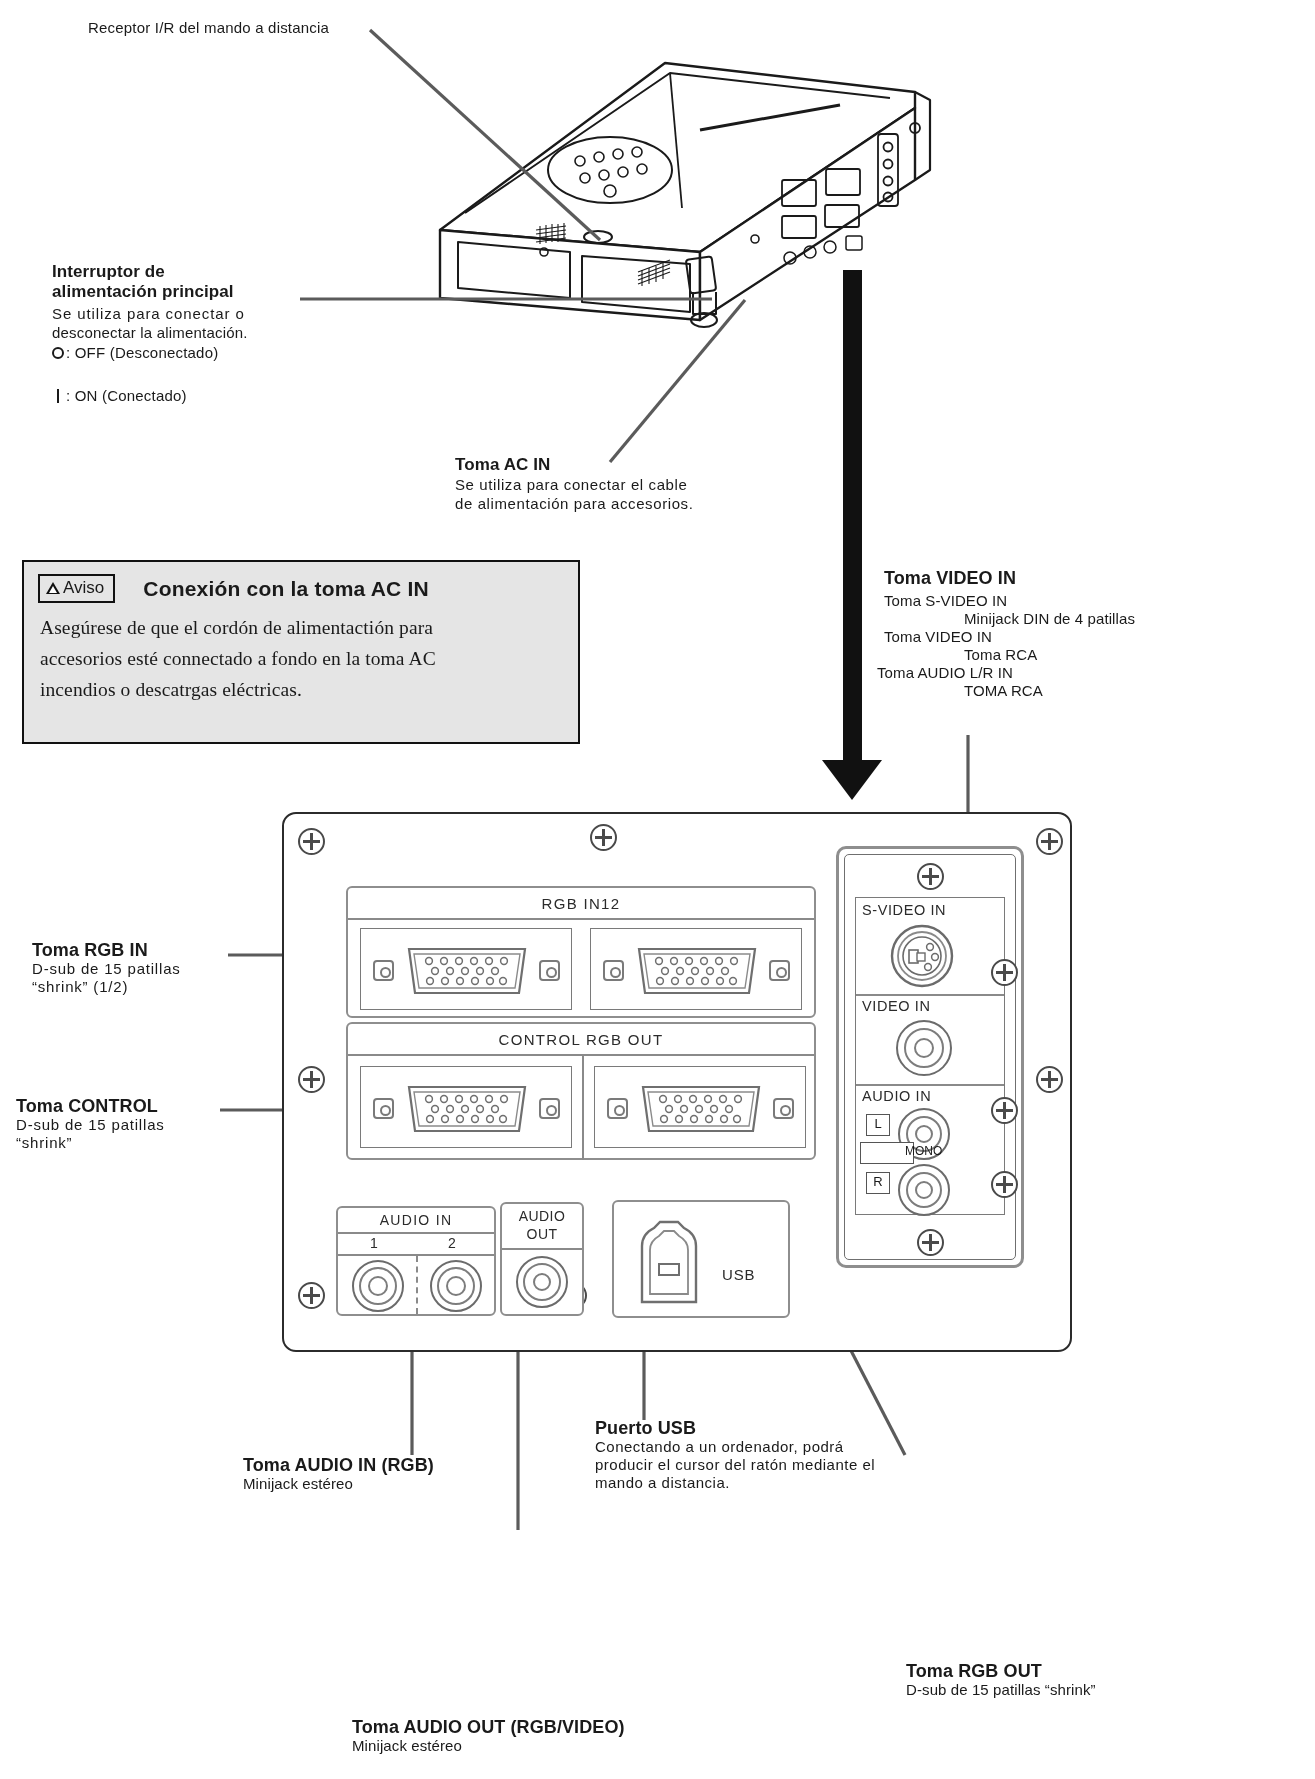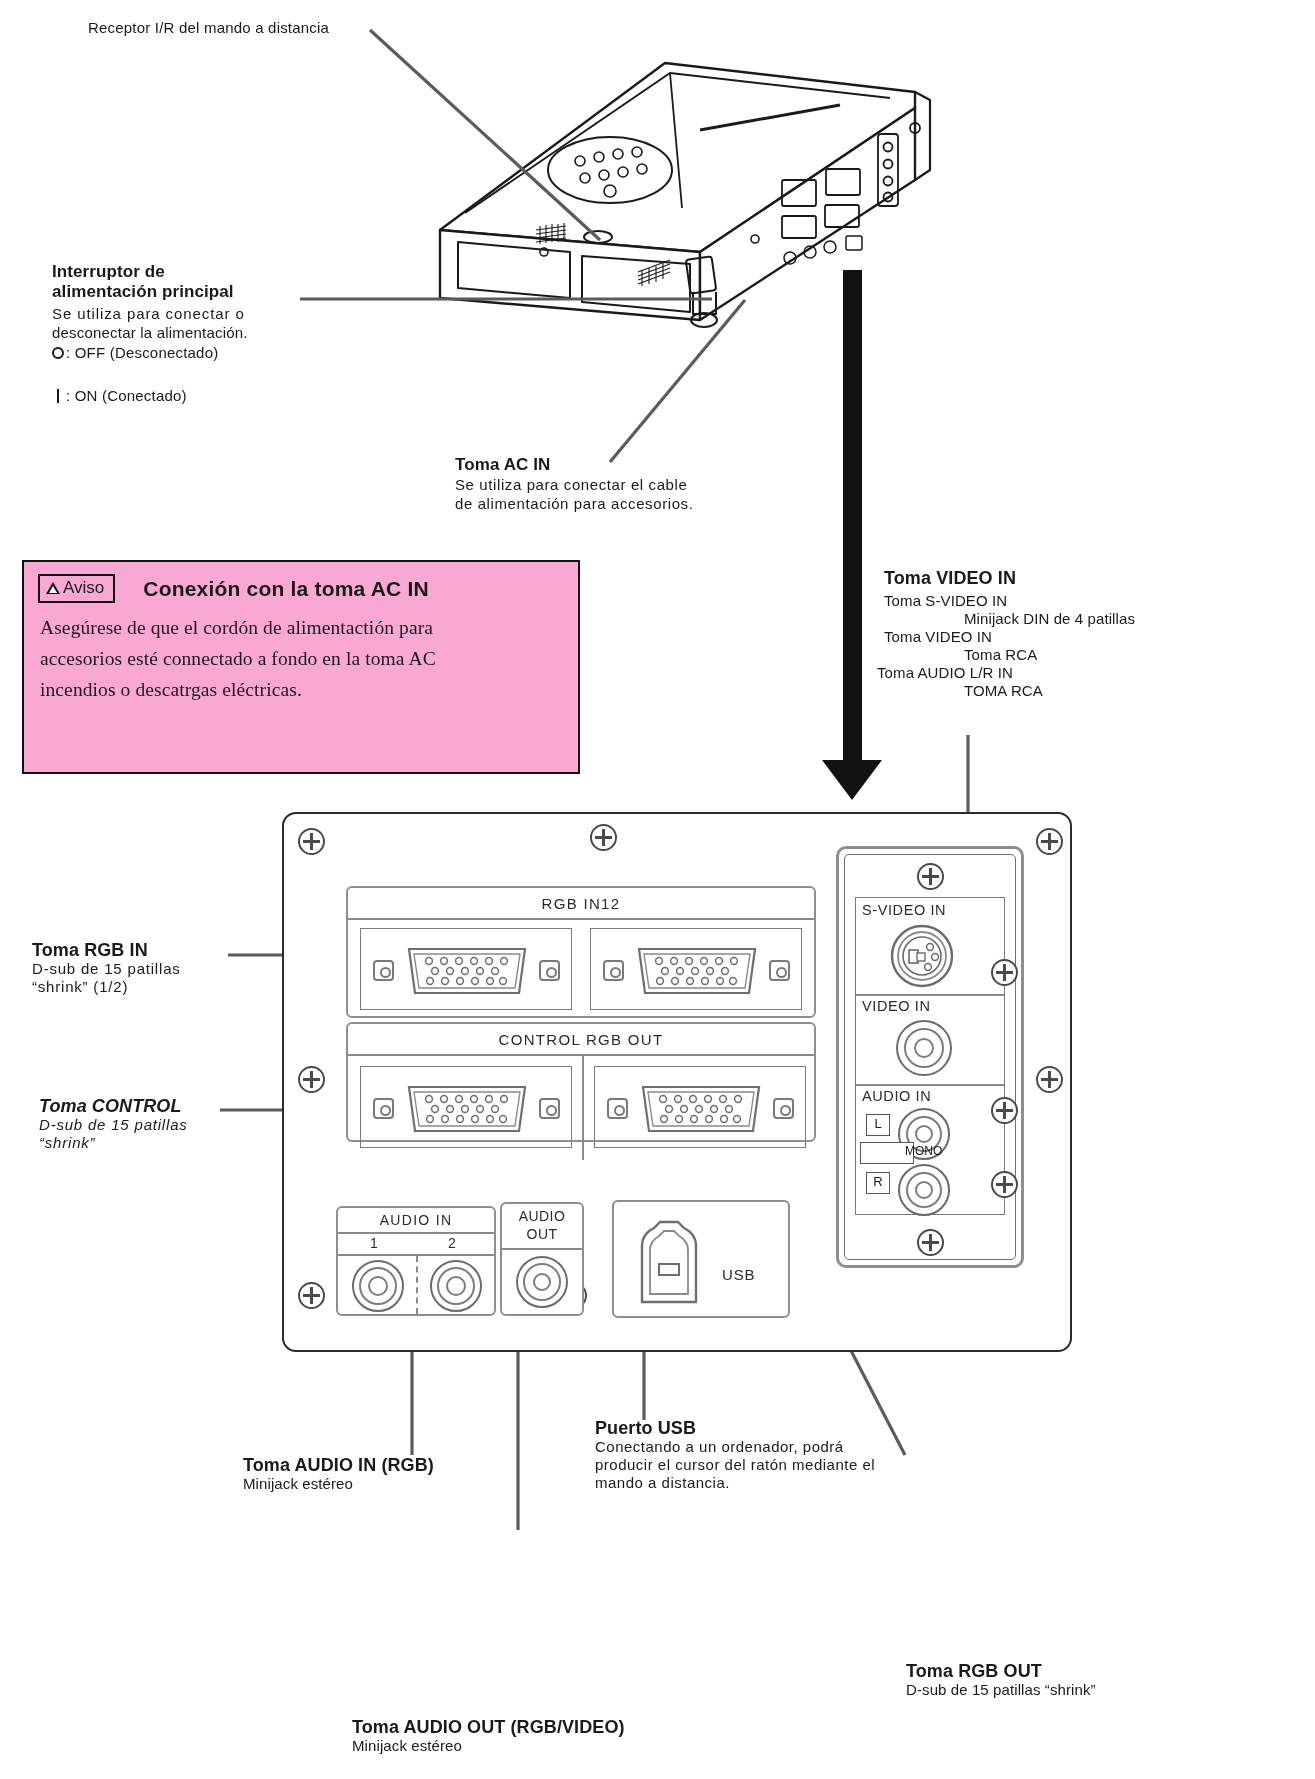--- a/index.html
+++ b/index.html
@@ -7,22 +7,22 @@
     width:1315px;height:1779px;position:relative;overflow:hidden;
     font-family:"Liberation Sans", sans-serif;color:#1a1a1a;
   }
   .abs{position:absolute;}
   
   .lbl-h{font-weight:bold;font-size:17px;line-height:20px;letter-spacing:.1px;}
   .lbl-s{font-size:15px;line-height:19px;letter-spacing:.2px;}
   .lbl-t{font-size:15px;line-height:18px;letter-spacing:.1px;}
   
   #warn-box{
-    left:22px;top:560px;width:558px;height:214px;
-    border:2px solid #111;background:#f9a8d4;box-sizing:border-box;
+    left:22px;top:560px;width:558px;height:184px;
+    border:2px solid #111;background:#e5e5e5;box-sizing:border-box;
   }
   #warn-head{display:flex;align-items:center;padding:12px 0 0 14px;}
   #warn-tag{
     border:2px solid #111;padding:2px 9px 3px 6px;font-size:17px;
     display:flex;align-items:center;gap:3px;font-weight:normal;
   }
   #warn-title{font-size:21px;font-weight:bold;margin-left:28px;letter-spacing:.2px;}
   #warn-body{
     font-family:"Liberation Serif", serif;font-size:19.5px;line-height:31px;
     padding:9px 16px 0 16px;text-align:justify;letter-spacing:.1px;
@@ -230,21 +230,21 @@
   <div class="lbl-t" style="margin-left:-7px;">Toma AUDIO L/R IN</div>
   <div class="lbl-t" style="margin-left:80px;">TOMA RCA</div>
 </div>
 
 <div class="abs" style="left:32px;top:940px;width:250px;">
   <div class="lbl-h" style="font-size:18px;">Toma RGB IN</div>
   <div class="lbl-t" style="letter-spacing:.8px;">D-sub de 15 patillas</div>
   <div class="lbl-t" style="letter-spacing:.8px;">“shrink” (1/2)</div>
 </div>
 
-<div class="abs" style="left:39px;top:1096px;width:250px;font-style:italic;">
+<div class="abs" style="left:16px;top:1096px;width:250px;">
   <div class="lbl-h" style="font-size:18px;">Toma CONTROL</div>
   <div class="lbl-t" style="letter-spacing:.8px;">D-sub de 15 patillas</div>
   <div class="lbl-t" style="letter-spacing:.8px;">“shrink”</div>
 </div>
 
 <div class="abs" style="left:243px;top:1455px;width:300px;">
   <div class="lbl-h" style="font-size:18px;">Toma AUDIO IN (RGB)</div>
   <div class="lbl-t">Minijack estéreo</div>
 </div>
 
@@ -329,21 +329,21 @@
             <circle cx="42" cy="38" r="3.4"></circle>
             <circle cx="57" cy="38" r="3.4"></circle>
           <circle cx="72" cy="38" r="3.4"></circle>
             <circle cx="87" cy="38" r="3.4"></circle>
             <circle cx="100" cy="38" r="3.4"></circle>
         </g>
       </svg>
     </div>
   </div>
 
-  <div class="grp" style="left:62px;top:208px;width:470px;height:120px;">
+  <div class="grp" style="left:62px;top:208px;width:470px;height:138px;">
     <div class="ptxt" style="left:0;right:0;text-align:center;top:7px;">CONTROL RGB OUT</div>
     <div class="divline" style="left:0;right:0;top:30px;width:100%;"></div>
     <div class="divlinev" style="left:234px;top:30px;height:106px;"></div>
 
     <div class="dsub-box" style="left:12px;top:42px;width:212px;height:82px;">
       <div class="hexnut" style="left:12px;top:31px;"></div>
       <div class="hexnut" style="left:178px;top:31px;"></div>
       <svg style="position:absolute;left:42px;top:14px;" width="128" height="56" viewBox="0 0 128 56">
         <path d="M6 6 L122 6 L116 50 L12 50 Z" fill="#fff" stroke="#6f6f6f" stroke-width="2.2"></path>
         <path d="M11 11 L117 11 L112 45 L16 45 Z" fill="none" stroke="#8a8a8a" stroke-width="1.4"></path>

